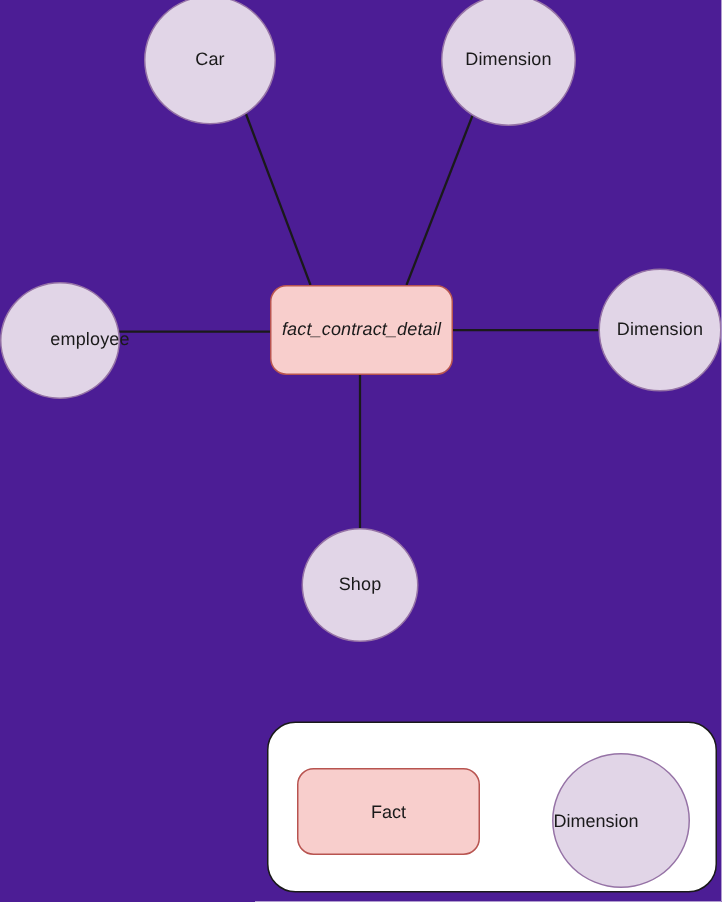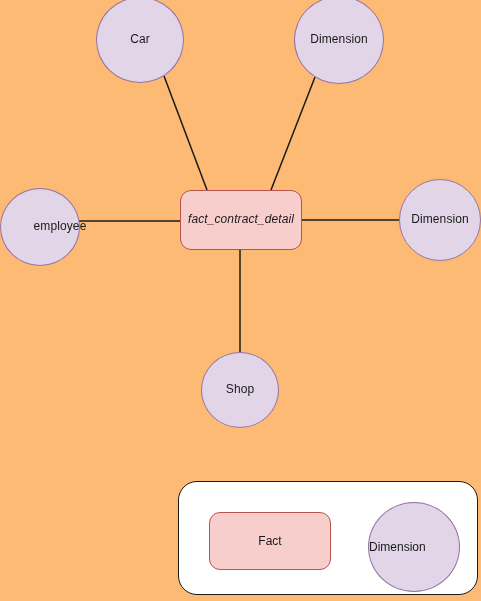--- a/index.html
+++ b/index.html
@@ -4,21 +4,21 @@
 <style>
   html, body {
     margin: 0;
     padding: 0;
     background: #ffffff;
   }
   #canvas {
     position: relative;
     width: 481px;
     height: 601px;
-    background: #fdba74;
+    background: #4c1d95;
     overflow: hidden;
     font-family: "Liberation Sans", sans-serif;
   }
   #edge-layer {
     position: absolute;
     left: 0;
     top: 0;
     width: 481px;
     height: 601px;
     pointer-events: none;
@@ -109,21 +109,21 @@
     <span>Shop</span>
   </div>
 
   <div class="node fact-node" style="left:180px; top:190px; width:122px; height:60px;font-style:italic;">
     <span>fact_contract_detail</span>
   </div>
 
   <div class="legend-box" style="left:178px; top:481px; width:300px; height:114px;">
   </div>
 
-  <div class="legend-fact" style="left:209px; top:512px; width:122px; height:58px;">
+  <div class="legend-fact" style="left:198px; top:512px; width:122px; height:58px;">
     <span>Fact</span>
   </div>
 
   <div class="legend-dim" style="left:368px; top:502px; width:92px; height:90px;">
     <span>Dimension</span>
   </div>
 
 </div>
 
 </body></html>

